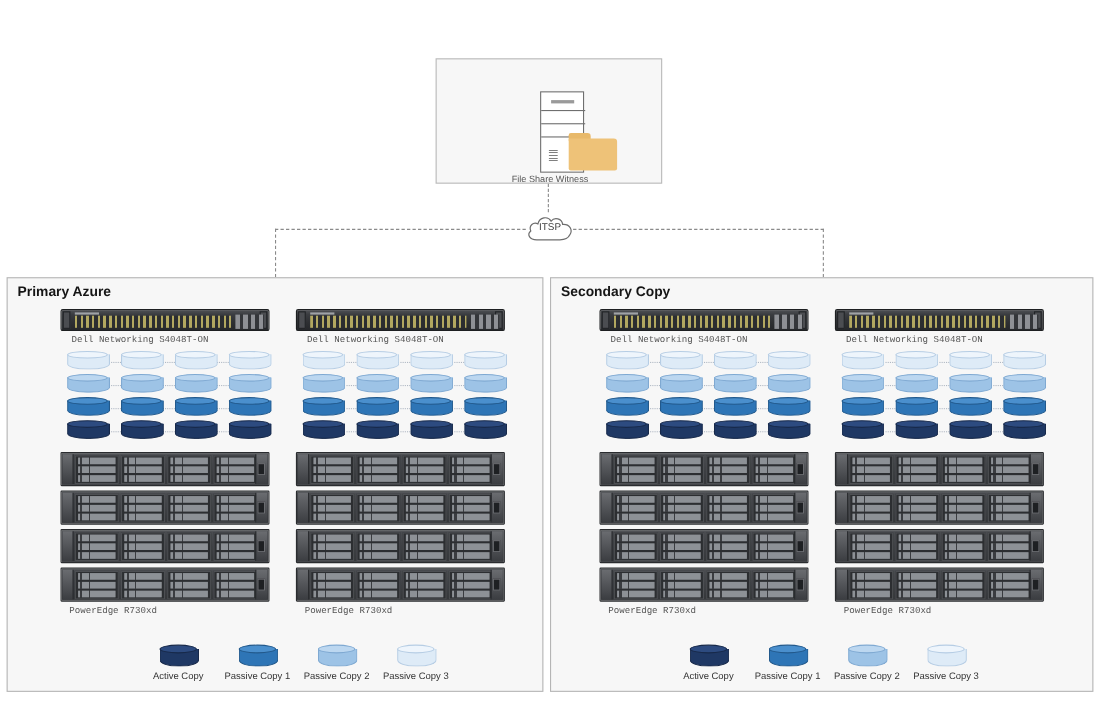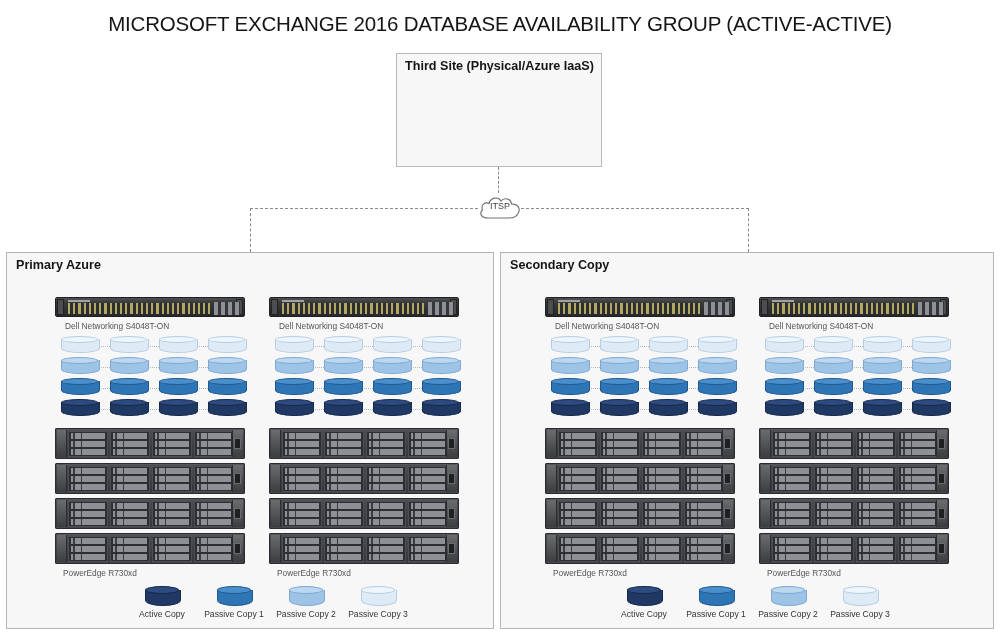--- a/index.html
+++ b/index.html
@@ -201,21 +201,21 @@
     position: absolute;
     left: 9px;
     top: 5px;
     font-size: 12.6px;
     font-weight: bold;
     color: #151515;
     white-space: nowrap;
   }
 
   
-  .group { position: absolute; top: 44px; }
+  .group { position: absolute; top: 28px; font-family: Liberation Mono, monospace; }
 
   
   .switch {
     position: relative;
     width: 190px;
     height: 20px;
     border-radius: 2px;
     background: linear-gradient(to bottom, #4e5054 0%, #3a3c40 22%, #2e3033 60%, #26282b 100%);
     border: 1px solid #1d1f21;
     box-sizing: border-box;
@@ -401,24 +401,36 @@
     font-size: 8.6px;
     color: #333333;
     white-space: nowrap;
   }
 </style>
 </head>
 <body>
 
 <div class="page">
 
-  <div class="diagram-title">MICROSOFT EXCHANGE 2016 DATABASE AVAILABILITY GROUP (ACTIVE-ACTIVE)</div>
 
   <div class="third-site">
-    <div class="third-site-title">Third Site (Physical/Azure IaaS)</div>
+    <div class="fsw-wrap">
+      <div class="tower">
+        <div class="tower-bar"></div>
+        <div class="tower-slot" style="top:16px;"></div>
+        <div class="tower-slot" style="top:28px;"></div>
+        <div class="tower-slot" style="top:40px;"></div>
+        <div class="tower-grill"></div>
+      </div>
+      <div class="folder">
+        <div class="folder-tab"></div>
+        <div class="folder-body"></div>
+      </div>
+      <div class="fsw-label">File Share Witness</div>
+    </div>
   </div>
 
   <div class="v-solid-top"></div>
   <div class="h-dash-left"></div>
   <div class="h-dash-right"></div>
   <div class="v-dash-left"></div>
   <div class="v-dash-right"></div>
 
   <div class="cloud">
     <svg width="48" height="30" viewBox="0 0 48 30">

